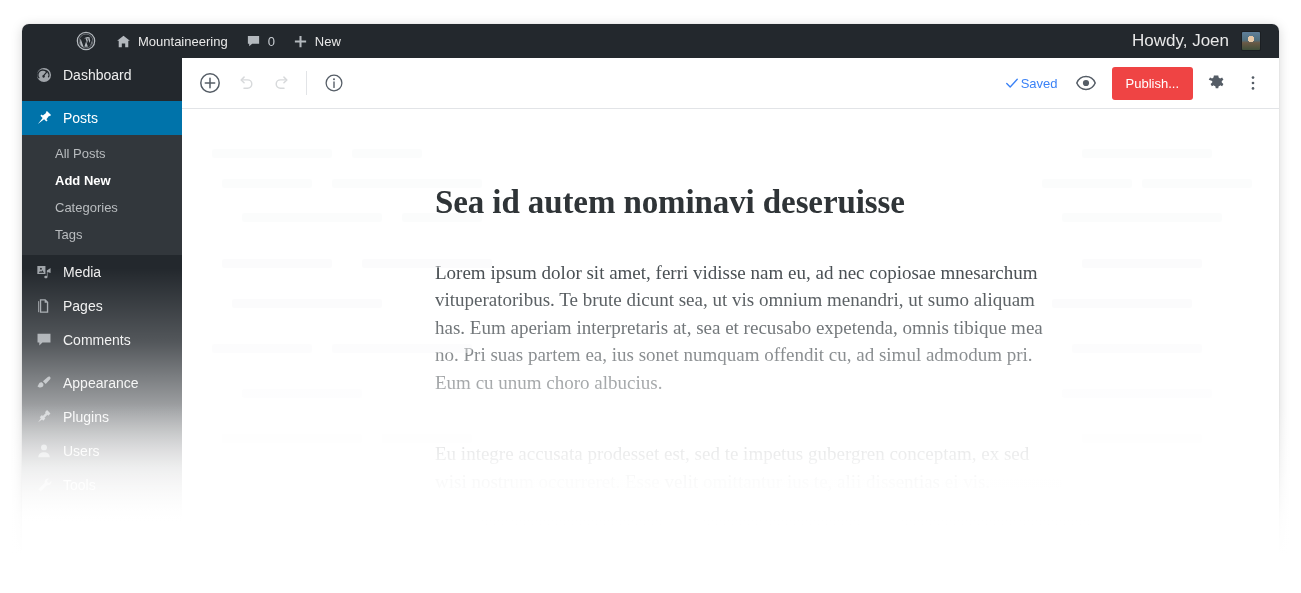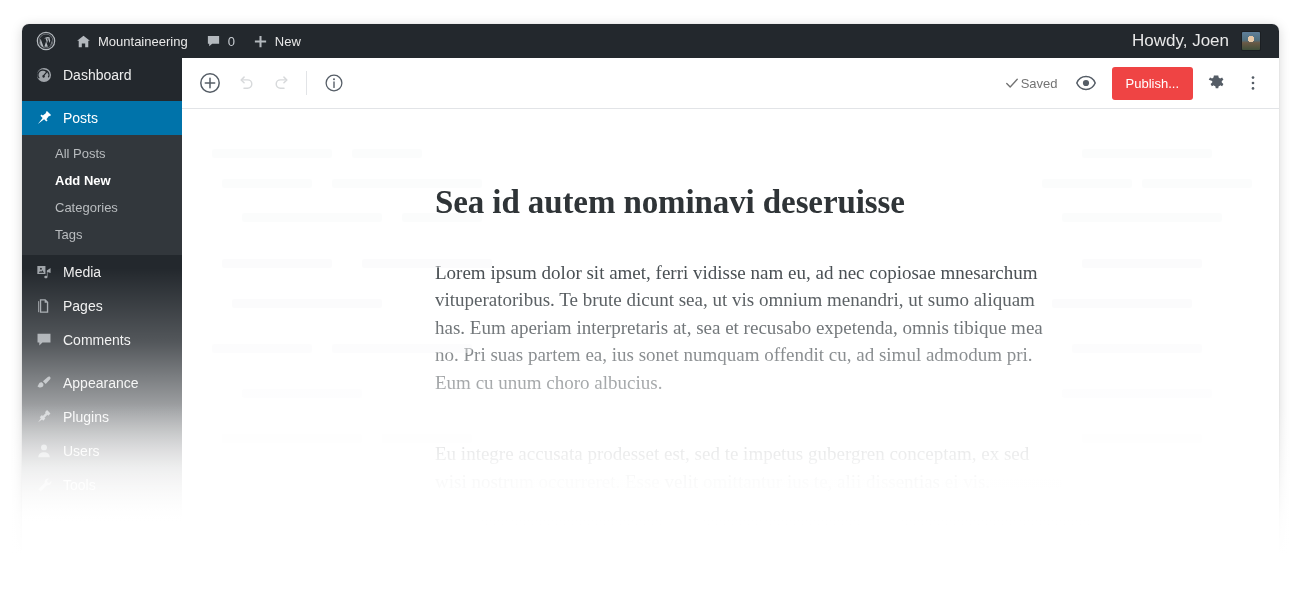--- a/index.html
+++ b/index.html
@@ -58,21 +58,21 @@
     position: absolute;
     left: 0; top: 0;
     width: 1257px;
     height: 34px;
     background: #23282d;
     color: #eeeeee;
     display: flex;
     align-items: center;
     font-size: 13px;
   }
-  .ab-left { display: flex; align-items: flex-start; height: 34px; }
+  .ab-left { display: flex; align-items: flex-start; height: 34px; margin-left: 40px; }
   .ab-right { margin-left: auto; display: flex; align-items: center; height: 34px; padding-right: 10px; }
   .ab-item {
     display: flex;
     align-items: center;
     gap: 7px;
     height: 34px;
     padding: 0 9px;
     color: #b4b9be;
     white-space: nowrap;
   }
@@ -177,21 +177,21 @@
   .tb-btn.disabled { color: #d7d9db; }
   .tb-divider {
     width: 1px;
     height: 24px;
     background: #e2e4e7;
     margin: 0 9px 0 6px;
   }
   .saved-ind {
     display: flex;
     align-items: center;
-    color: #737373;
+    color: #3b82f6;
     font-size: 13px;
     padding: 0 10px 0 4px;
     white-space: nowrap;
   }
   .publish-btn {
     background: #ef4444;
     color: #ffffff;
     font-size: 13px;
     border: none;
     border-radius: 3px;

